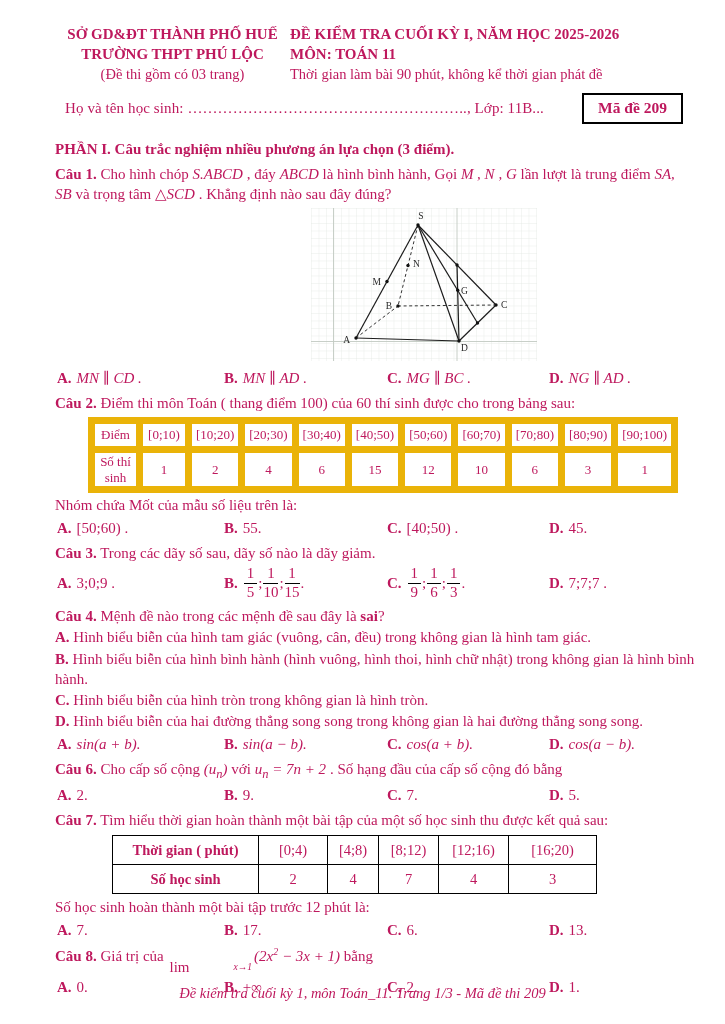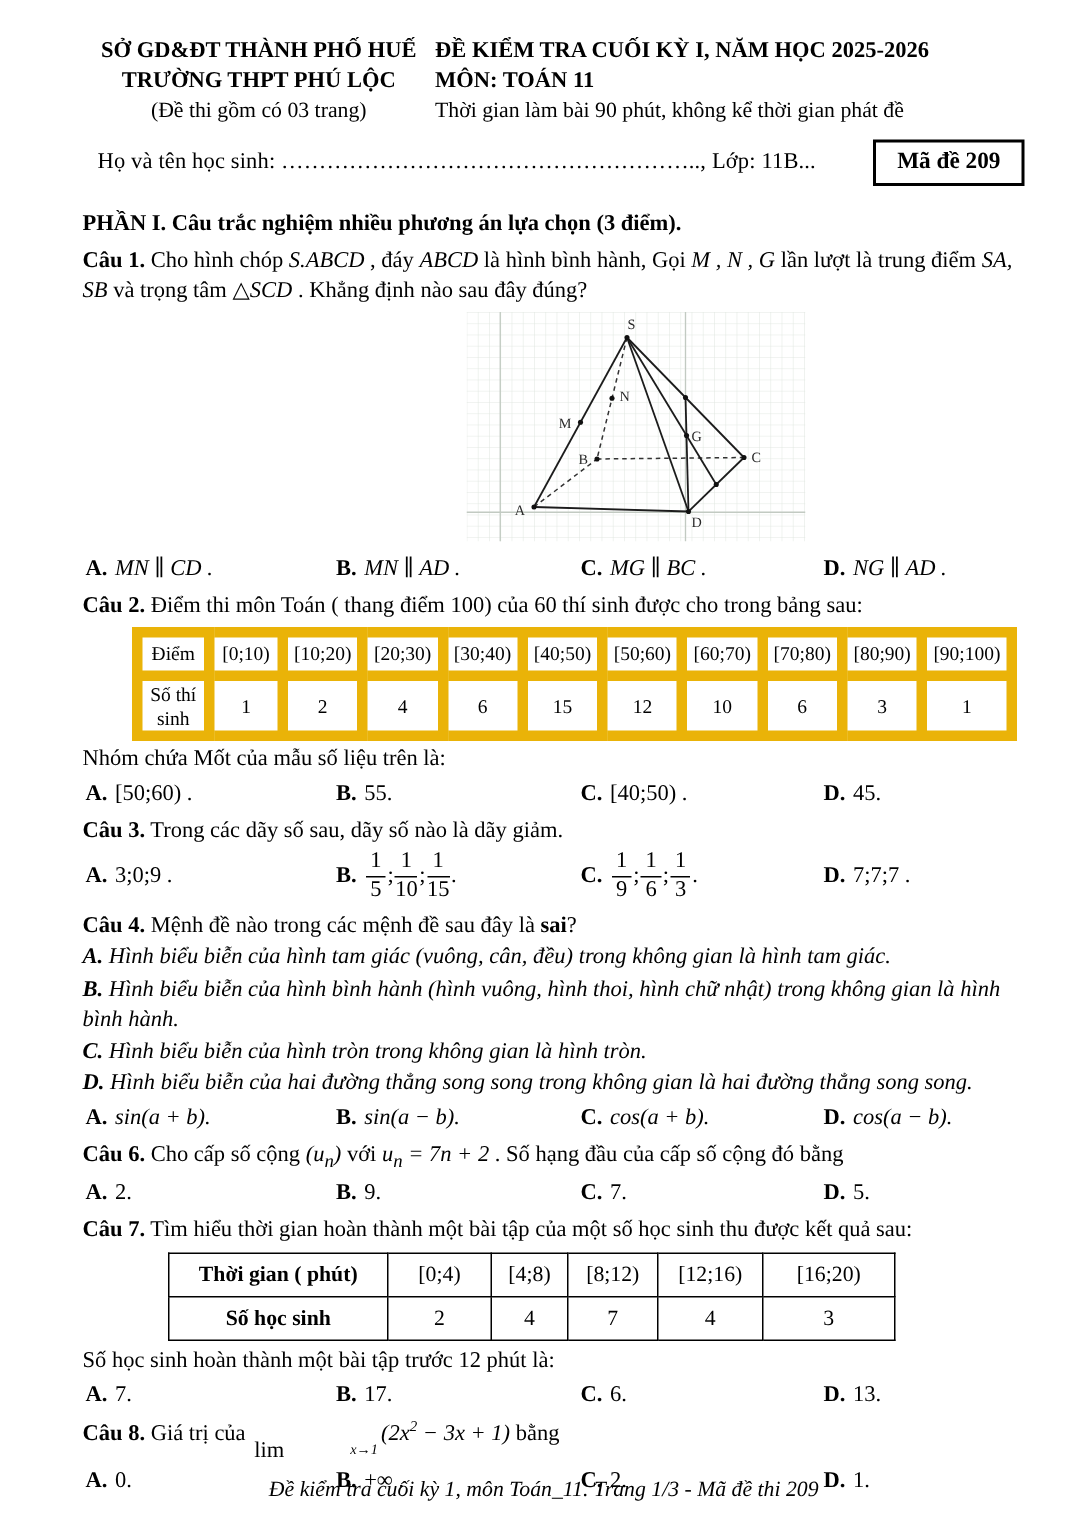--- a/index.html
+++ b/index.html
@@ -1,20 +1,20 @@
 <!DOCTYPE html>
 <html><head>
 <meta charset="utf-8">
 <style>
   * { box-sizing: border-box; }
   body { margin: 0; background: #ffffff; }
   .page {
     width: 725px; height: 1024px; background: #fff; position: relative;
     font-family: "Liberation Serif", "DejaVu Serif", serif;
-    font-size: 15px; color: #000000; line-height: 1.35;
+    font-size: 15px; color: #be185d; line-height: 1.35;
     padding: 24px 30px 0 55px; overflow: hidden;
   }
   .b { font-weight: bold; }
   .i { }
   .math { font-style: italic; }
   
   .hdr { display: flex; }
   .hdr-left { width: 235px; text-align: center; }
   .hdr-right { flex: 1; text-align: left; }
   .hdr div { white-space: nowrap; }
@@ -22,21 +22,21 @@
   .student { display: flex; align-items: center; margin-top: 9px; }
   .student-text { padding-left: 10px; letter-spacing: 0.1px; }
   .code-box { margin-left: auto; margin-right: 12px; border: 2px solid #000; padding: 3px 14px; font-weight: bold; font-size: 15.5px; }
   
   .part-heading { font-weight: bold; margin-top: 15px; }
   .q { margin-top: 5px; }
   .qlabel { font-weight: bold; }
   .answers { display: grid; grid-template-columns: 167px 163px 162px 1fr; margin-top: 2px; padding-left: 2px; align-items: center; }
   .ans { display: flex; align-items: center; gap: 5px; }
   .ans-label { font-weight: bold; }
-  .q4opt { margin-top: 1px; font-style: italic; }
+  .q4opt { margin-top: 1px; }
   
   .fig-wrap { width: 226px; margin: 3px 0 2px 256px; }
   
   .t2 { border-collapse: collapse; margin: 4px 0 2px 33px; font-size: 13px; line-height: 1.2; }
   .t2 td { border: 7px solid #eab308; text-align: center; padding: 3px 4px; }
   .t2 td.rl { width: 48px; padding: 1px 3px; }
   .t2 td.c { width: 49px; }
   
   .t7 { border-collapse: collapse; margin: 5px 0 3px 57px; font-size: 14.5px; line-height: 1.25; }
   .t7 td { border: 1px solid #000; text-align: center; padding: 5px 8px; }

